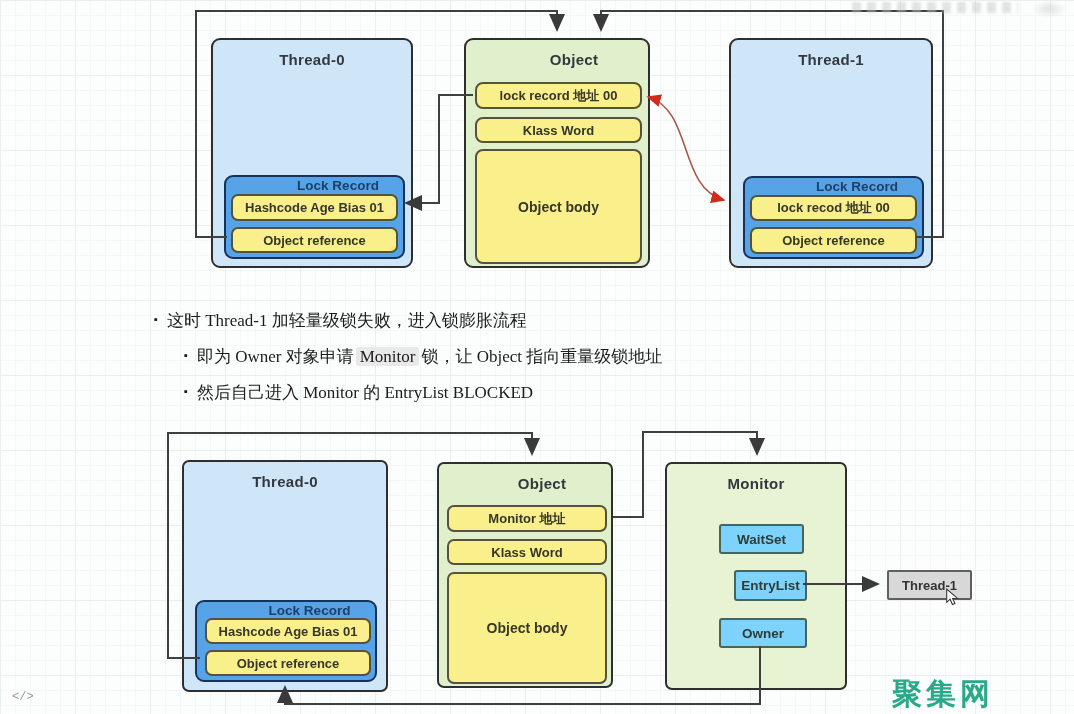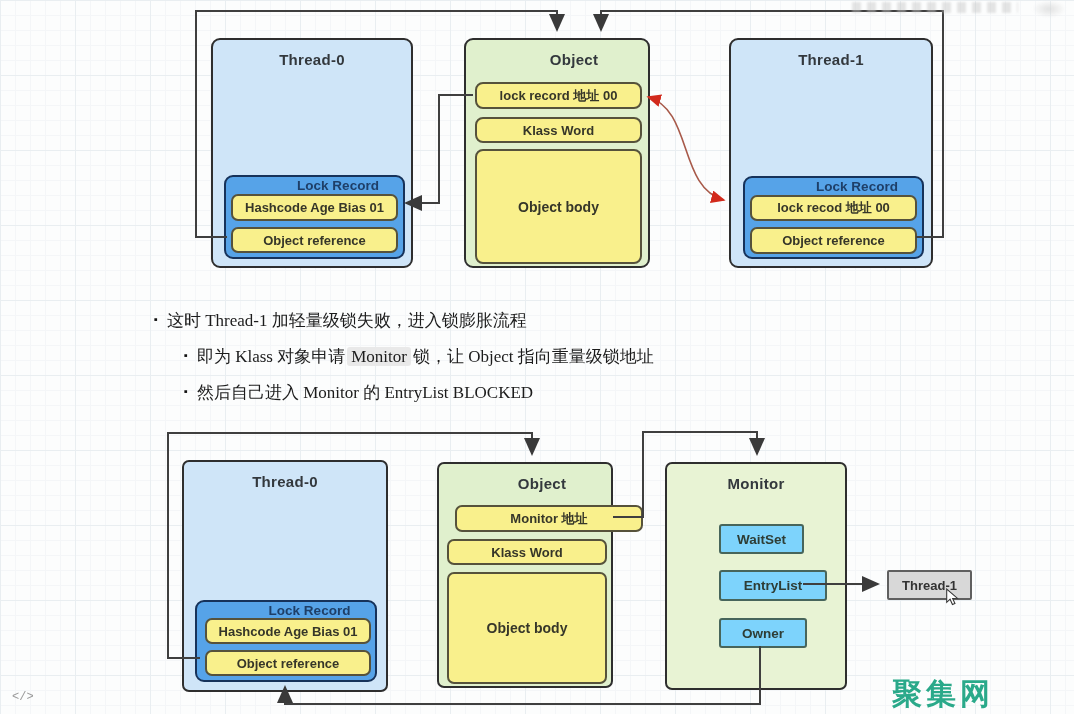--- a/index.html
+++ b/index.html
@@ -73,47 +73,47 @@
       <div class="yrow" style="left:5px;top:49px;width:167px;height:27px">Object reference</div>
     </div>
   </div>
 
   <div class="note" style="left:154px;top:309px">
     <span class="bullet">▪</span>
     <span>这时 Thread-1 加轻量级锁失败，进入锁膨胀流程</span>
   </div>
   <div class="note" style="left:184px;top:345px">
     <span class="bullet">▪</span>
-    <span><span>即为 Klass 对象申请</span><span class="inline-code">Monitor</span><span>锁，让 Object 指向重量级锁地址</span></span>
+    <span><span>即为 Owner 对象申请</span><span class="inline-code">Monitor</span><span>锁，让 Object 指向重量级锁地址</span></span>
   </div>
   <div class="note" style="left:184px;top:381px">
     <span class="bullet">▪</span>
     <span>然后自己进入 Monitor 的 EntryList BLOCKED</span>
   </div>
 
   <div class="box thread" style="left:182px;top:460px;width:206px;height:232px;border-radius:7px">
     <div class="box-title">Thread-0</div>
     <div class="lockrec" style="left:11px;top:138px;width:182px;height:82px">
       <div class="lr-title">Lock Record</div>
       <div class="yrow" style="left:8px;top:16px;width:166px;height:26px">Hashcode Age Bias 01</div>
       <div class="yrow" style="left:8px;top:48px;width:166px;height:26px">Object reference</div>
     </div>
   </div>
 
   <div class="box objbox" style="left:437px;top:462px;width:176px;height:226px;border-radius:7px">
     <div class="box-title">Object</div>
-    <div class="yrow" style="left:16px;top:41px;width:188px;height:27px">Monitor 地址</div>
+    <div class="yrow" style="left:8px;top:41px;width:160px;height:27px">Monitor 地址</div>
     <div class="yrow" style="left:8px;top:75px;width:160px;height:26px">Klass Word</div>
     <div class="yrow ybody" style="left:8px;top:108px;width:160px;height:112px">Object body</div>
   </div>
 
   <div class="box monbox" style="left:665px;top:462px;width:182px;height:228px;border-radius:7px">
     <div class="box-title">Monitor</div>
     <div class="cell" style="left:52px;top:60px;width:85px;height:30px">WaitSet</div>
-    <div class="cell" style="left:52px;top:106px;width:108px;height:31px">EntryList</div>
+    <div class="cell" style="left:67px;top:106px;width:73px;height:31px">EntryList</div>
     <div class="cell" style="left:52px;top:154px;width:88px;height:30px">Owner</div>
   </div>
 
   <div class="gray-node" style="left:887px;top:570px;width:85px;height:30px">Thread-1</div>
 
   <svg class="cursor" width="16" height="18" viewBox="0 0 12 17">
     <path d="M1,1 L1,13.5 L4.2,10.6 L6.4,15.6 L8.8,14.6 L6.6,9.8 L11,9.6 Z" fill="#ffffff" stroke="#333" stroke-width="1"></path>
   </svg>
 
   <svg class="wires" width="1074" height="714" viewBox="0 0 1074 714">

